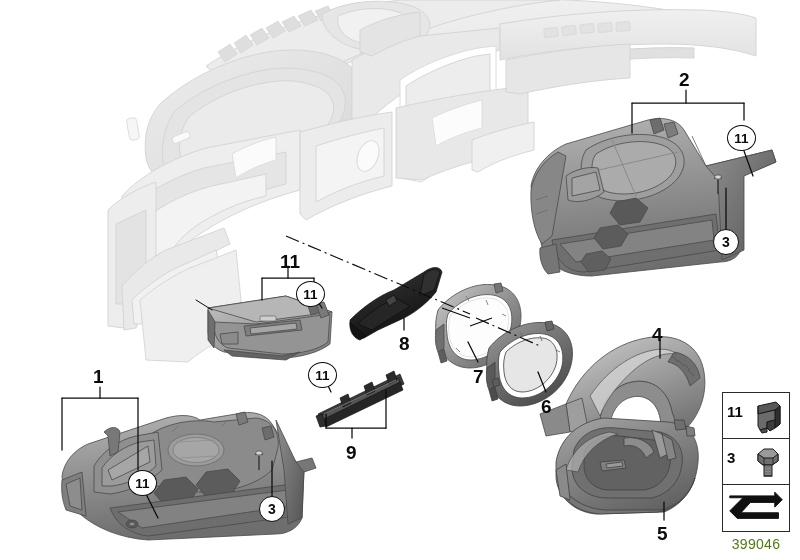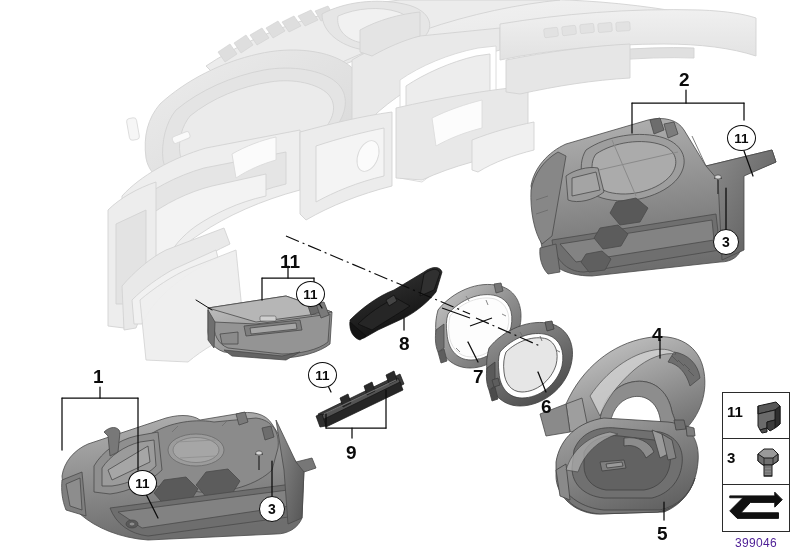--- a/index.html
+++ b/index.html
@@ -61,21 +61,21 @@
     position:absolute;left:4px;top:10px;
     font-family:"Liberation Sans", sans-serif;
     font-weight:bold;font-size:15px;color:#0b0b0b;
     user-select:none;
   }
   .legend-art{position:absolute;right:3px;top:3px;width:40px;height:40px;}
   #diagram-id{
     position:absolute;left:722px;top:536px;width:68px;
     text-align:center;
     font-family:"Liberation Sans", sans-serif;
-    font-size:12px;color:#4c1d95;letter-spacing:.3px;
+    font-size:14px;color:#4d7c0f;letter-spacing:.3px;
     user-select:none;
   }
 </style>
 </head>
 <body>
 
 <div id="stage">
 
   <svg class="layer" viewBox="0 0 800 560">
     <defs>

